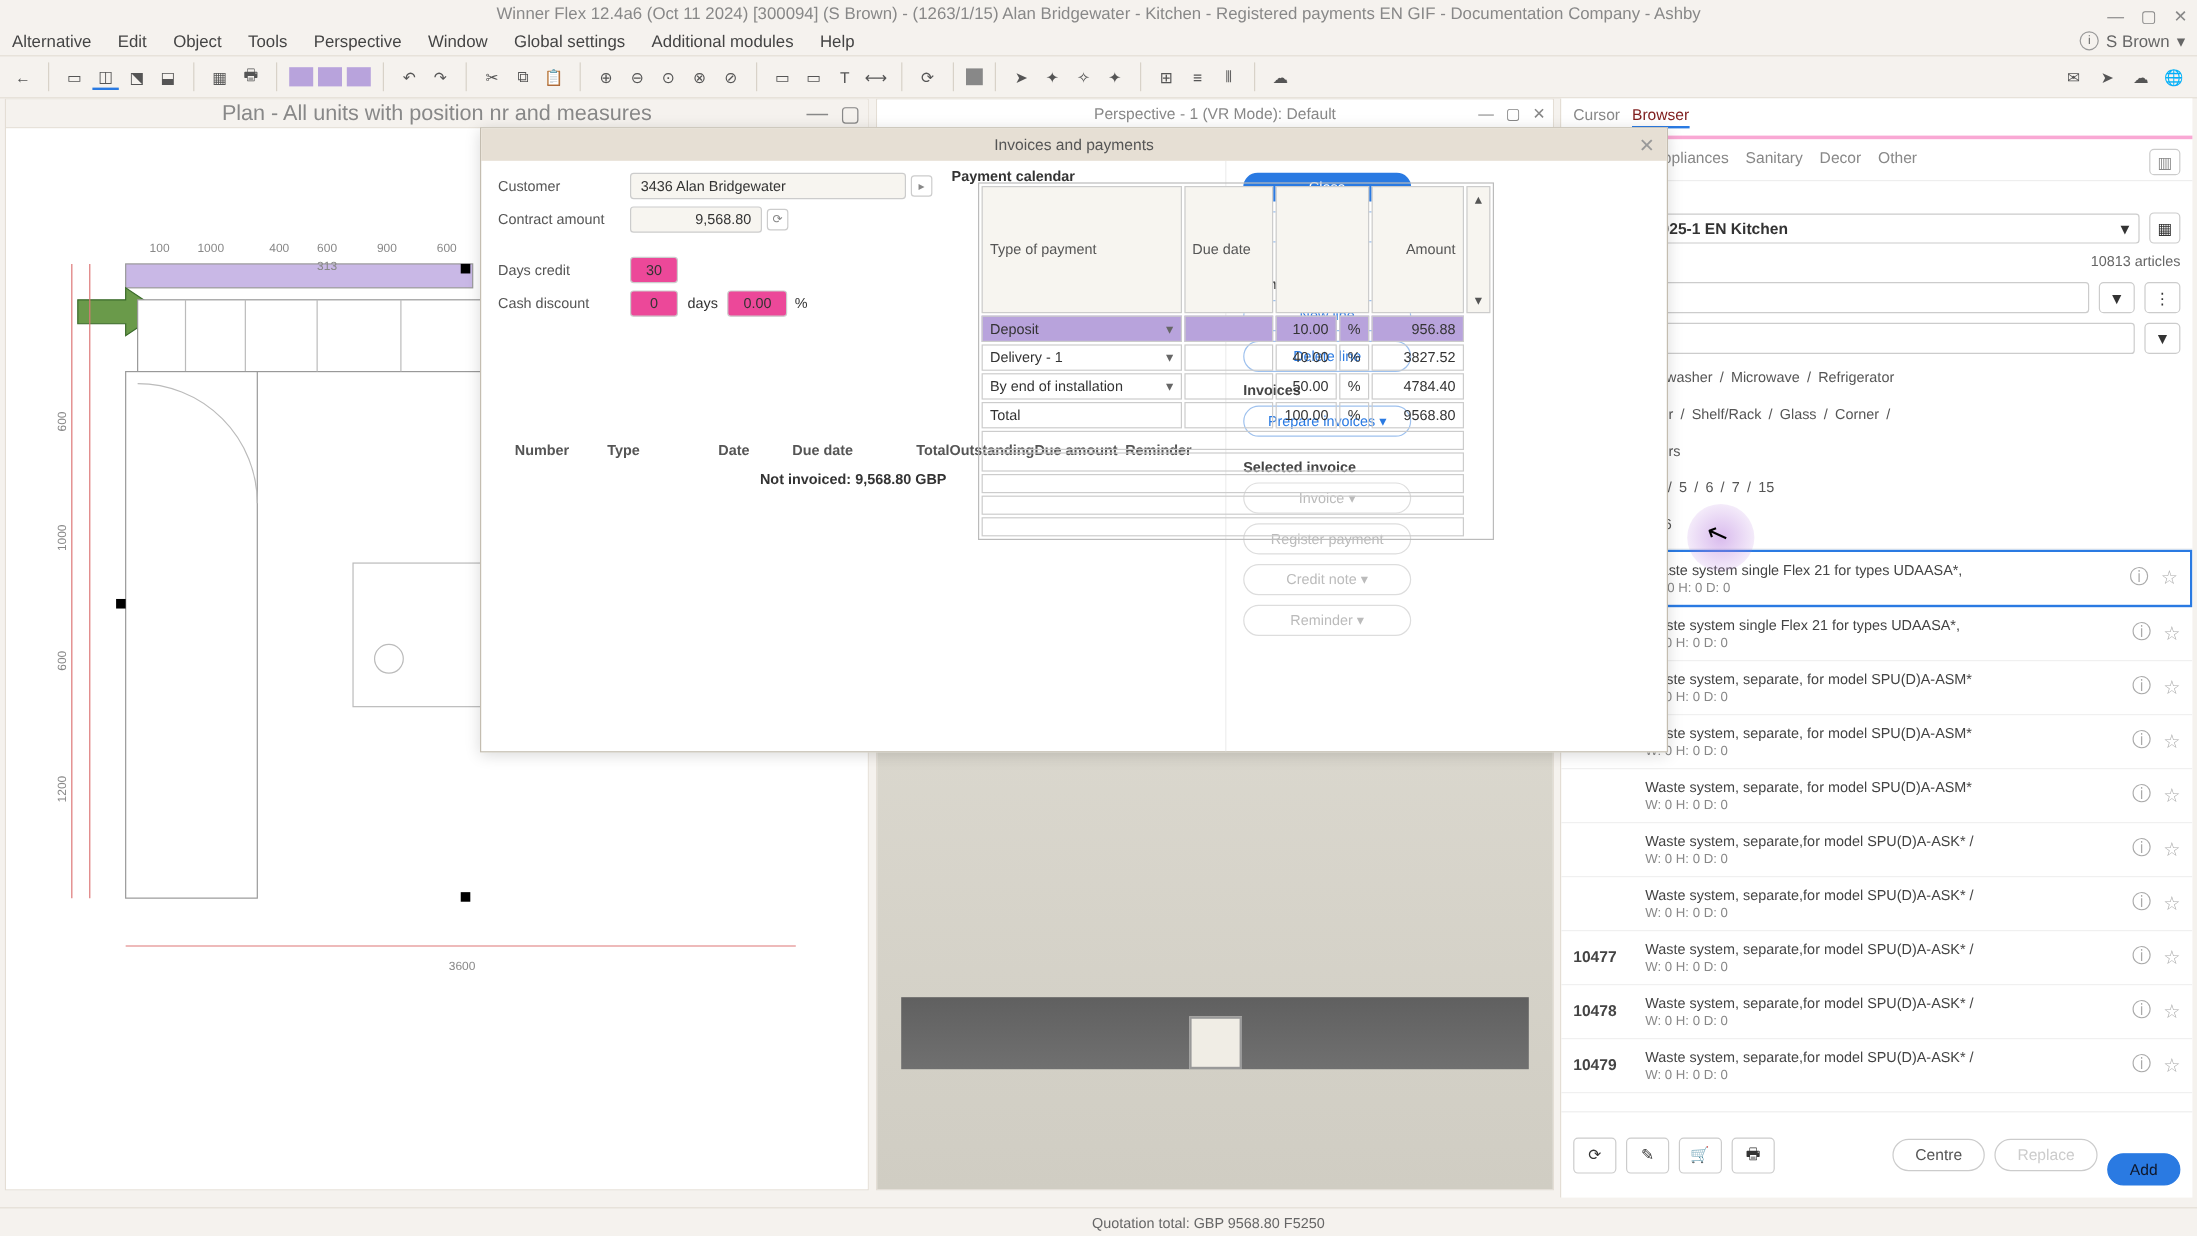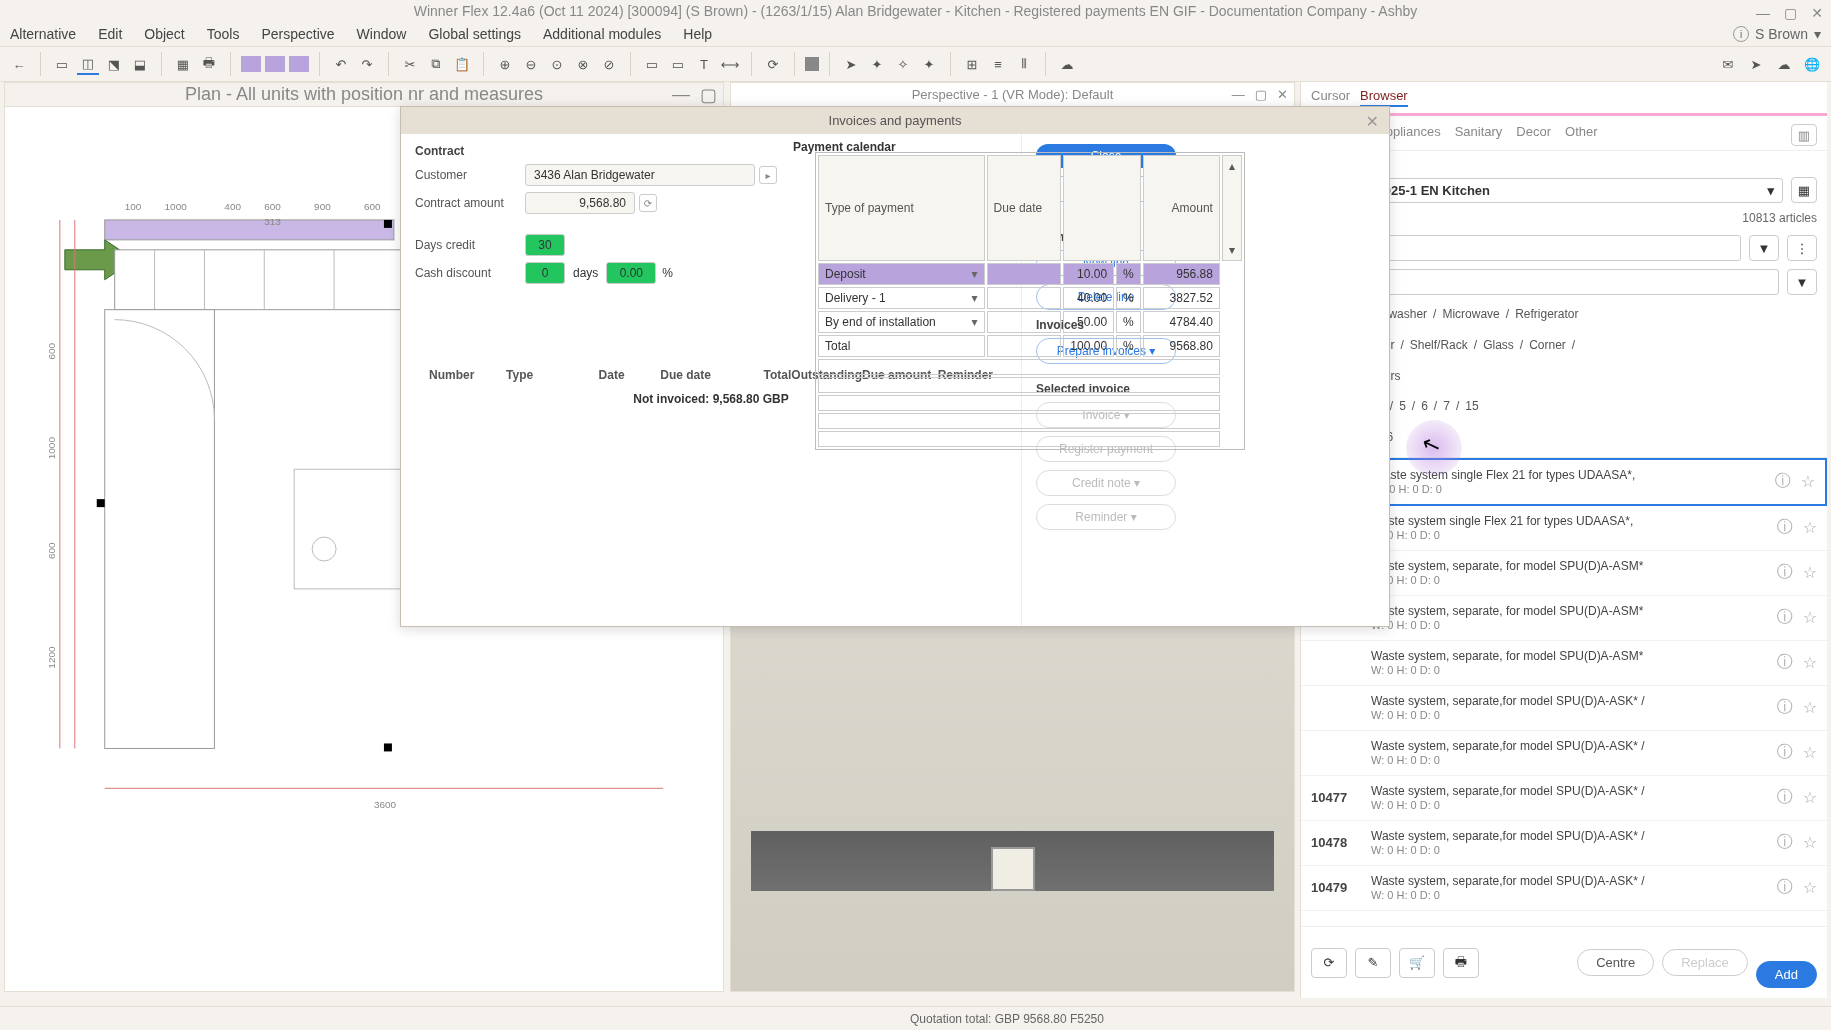--- a/index.html
+++ b/index.html
@@ -66,33 +66,33 @@
 .list-item { display: flex; align-items: center; padding: 8px 10px; border-bottom: 1px solid #f0f0f0; gap: 10px; }
 .list-item.sel { border: 2px solid #2a7ae2; }
 .list-item .num { width: 50px; font-size: 13px; color: #444; font-weight: bold; }
 .list-item .txt { flex: 1; font-size: 12px; color: #444; }
 .list-item .dim { color: #888; font-size: 11px; }
 .list-item .icn { color: #aaa; font-size: 16px; cursor: pointer; }
 .browser-footer { border-top: 1px solid #eee; padding: 10px; display: flex; gap: 8px; align-items: center; }
 .bf-btn { width: 36px; height: 30px; border: 1px solid #ccc; border-radius: 4px; display: inline-flex; align-items: center; justify-content: center; }
 .bf-pill { border: 1px solid #ccc; border-radius: 14px; padding: 5px 18px; font-size: 13px; color: #555; }
 .bf-pill.disabled { color: #ccc; }
-.bf-pill.primary { background: #2a7ae2; color: #ffffff; border-color: #2a7ae2; margin-top: 24px; }
+.bf-pill.primary { background: #2a7ae2; color: #0f172a; border-color: #2a7ae2; margin-top: 24px; }
 
 
 .modal { position: absolute; top: 106px; left: 400px; width: 990px; background: #fff; border: 1px solid #c4bdb0; box-shadow: 0 2px 12px rgba(0,0,0,0.15); }
 .modal-title { background: #e6dfd4; padding: 6px 10px; text-align: center; font-size: 13px; color: #555; position: relative; }
 .modal-title .x { position: absolute; right: 10px; top: 5px; color: #999; cursor: pointer; font-size: 16px; }
 .modal-body { display: flex; }
 .modal-left { width: 620px; padding: 10px 14px; }
 .modal-right { flex: 1; border-left: 1px solid #eee; padding: 10px 14px; }
 .section-h { font-weight: bold; font-size: 12px; color: #444; margin-bottom: 6px; }
 .frow { display: flex; align-items: center; margin-bottom: 6px; font-size: 12px; }
 .frow label { width: 110px; color: #555; }
-.finput { border: 1px solid #ccc; border-radius: 3px; padding: 3px 8px; background: #22c55e; min-height: 20px; display: inline-flex; align-items: center; }
+.finput { border: 1px solid #ccc; border-radius: 3px; padding: 3px 8px; background: #ec4899; min-height: 20px; display: inline-flex; align-items: center; }
 .finput.grey { background: #f7f5f0; }
 .ficon { width: 18px; height: 18px; border: 1px solid #ccc; border-radius: 3px; margin-left: 4px; display: inline-flex; align-items: center; justify-content: center; font-size: 10px; color: #888; }
 
 
 .cal-table { border: 1px solid #bbb; width: 430px; font-size: 12px; position: absolute; left: 400px; top: 8px; }
 .cal-table th, .cal-table td { border: 1px solid #ccc; padding: 3px 6px; }
 .cal-table th { background: #f7f5f0; font-weight: normal; text-align: left; color: #555; }
 .cal-table .hl td { background: #b8a3dc; }
 .cal-table .sel { background: #c9b8e6; position: relative; }
 .cal-table .dd::after { content: "▾"; float: right; color: #666; }
@@ -443,21 +443,20 @@
 
 <div class="modal">
   <div class="modal-title">
     <span>Invoices and payments</span>
     <span class="x">✕</span>
   </div>
   <div class="modal-body">
     <div class="modal-left">
       <div class="modal-leftwrap">
 
-        <div class="section-h">Contract</div>
         <div class="frow">
           <label>Customer</label>
           <span class="finput grey" style="width:230px">3436 Alan Bridgewater</span>
           <span class="ficon">▸</span>
         </div>
         <div class="frow">
           <label>Contract amount</label>
           <span class="finput grey" style="width:110px;justify-content:flex-end">9,568.80</span>
           <span class="ficon">⟳</span>
         </div>

